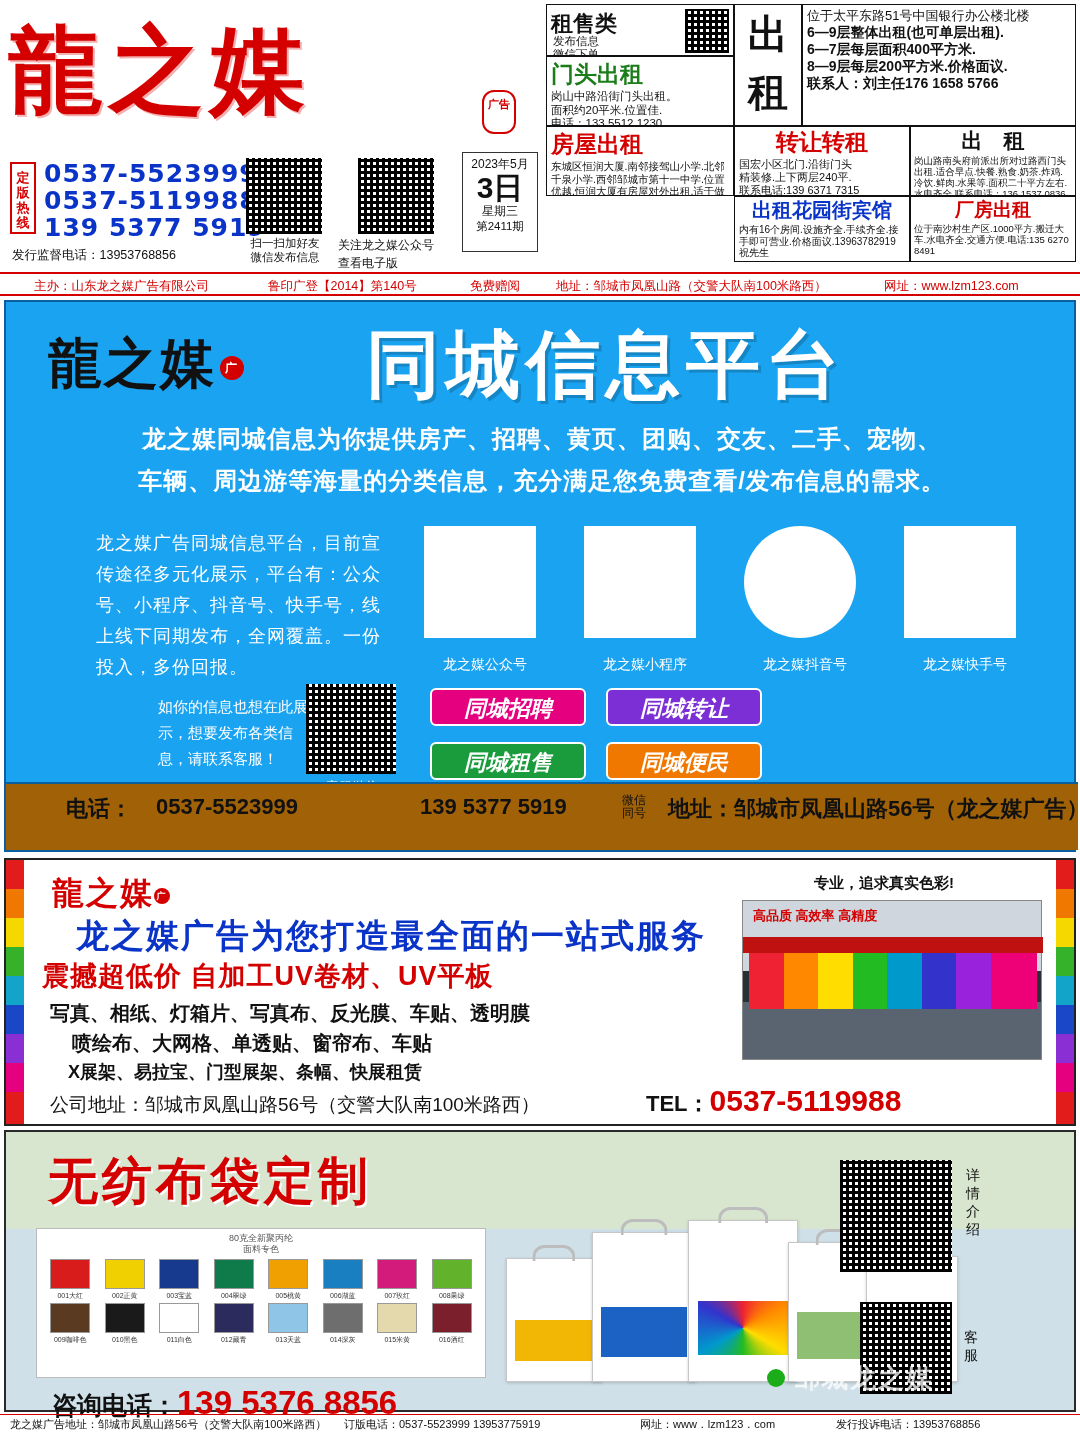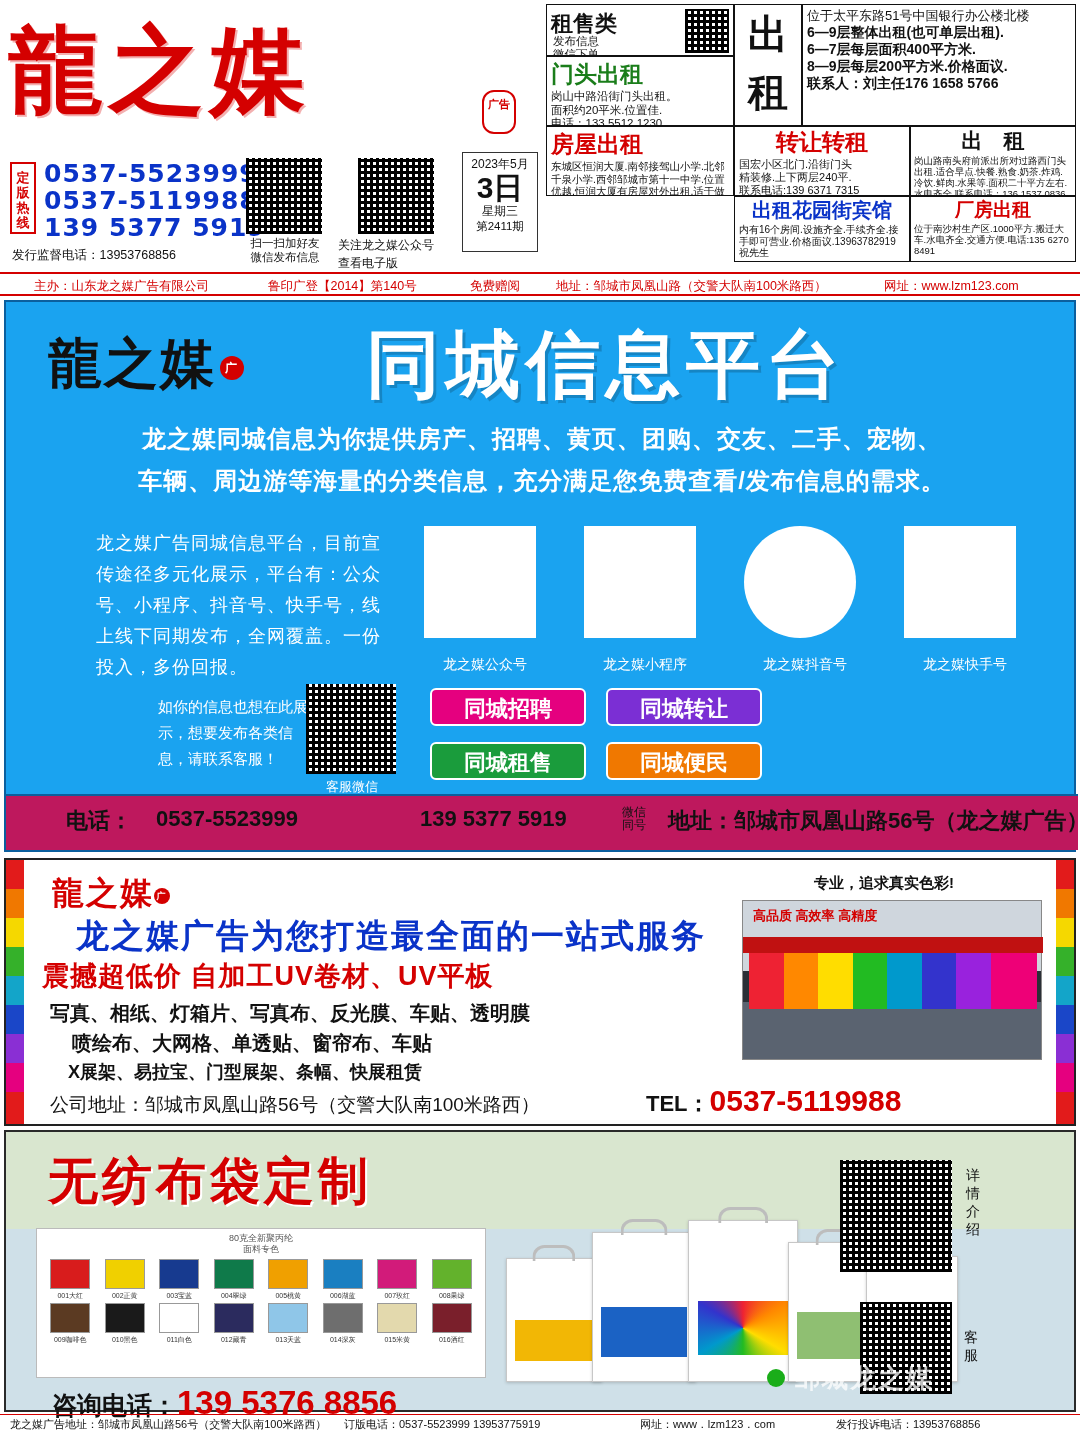--- a/index.html
+++ b/index.html
@@ -151,31 +151,32 @@
     position:absolute; left:152px; top:392px; width:152px;
     color:#fff; font-size:15px; line-height:26px;
   }
   .svc-qr { position:absolute; left:300px; top:382px; width:90px; height:90px; background:#fff; padding:4px; }
   .svc-qr-cap { position:absolute; left:296px; top:476px; width:100px; text-align:center; color:#fff; font-size:13px; }
 
   .tagbtn {
     position:absolute; width:156px; height:38px; border-radius:6px;
     color:#fff; font-size:22px; font-weight:bold; text-align:center; line-height:38px;
     border:2px solid #fff;
+    font-style:italic;
   }
   .tag1 { left:424px; top:386px; background:#e5007f; }
   .tag2 { left:600px; top:386px; background:#7b2fd4; }
   .tag3 { left:424px; top:440px; background:#1a9c3c; }
   .tag4 { left:600px; top:440px; background:#f07800; }
 
   .slogan { position:absolute; left:784px; top:388px; color:#fff; font-size:23px; font-weight:bold; line-height:44px; letter-spacing:1px; }
 
   .blue-foot {
-    position:absolute; left:0; bottom:0; width:1072px; height:56px;
-    background:#be185d; border-top:2px solid #0b5f9e;
+    position:absolute; left:0; bottom:0; width:1072px; height:68px;
+    background:#a16207; border-top:2px solid #0b5f9e;
   }
   .blue-foot .t { position:absolute; top:10px; font-size:22px; font-weight:bold; color:#111; white-space:nowrap; }
   .blue-foot .sm { font-size:12px; font-weight:normal; }
 
   
   .printad {
     position:absolute; top:858px; left:4px; width:1072px; height:268px;
     background:#fff; border:2px solid #222;
   }
   .rainbow-left, .rainbow-right {

